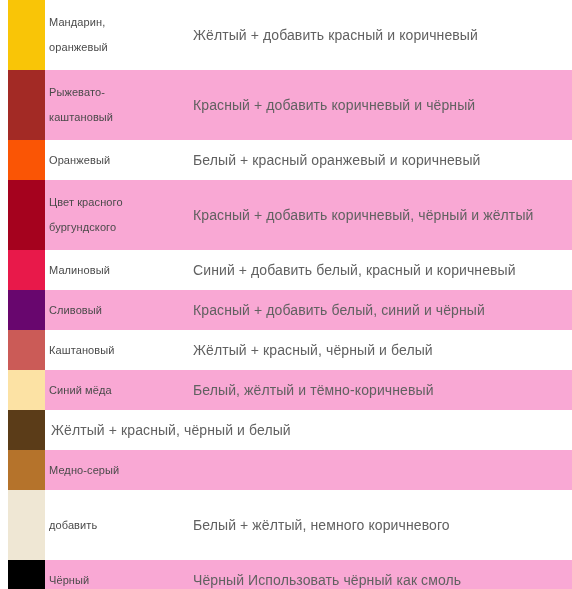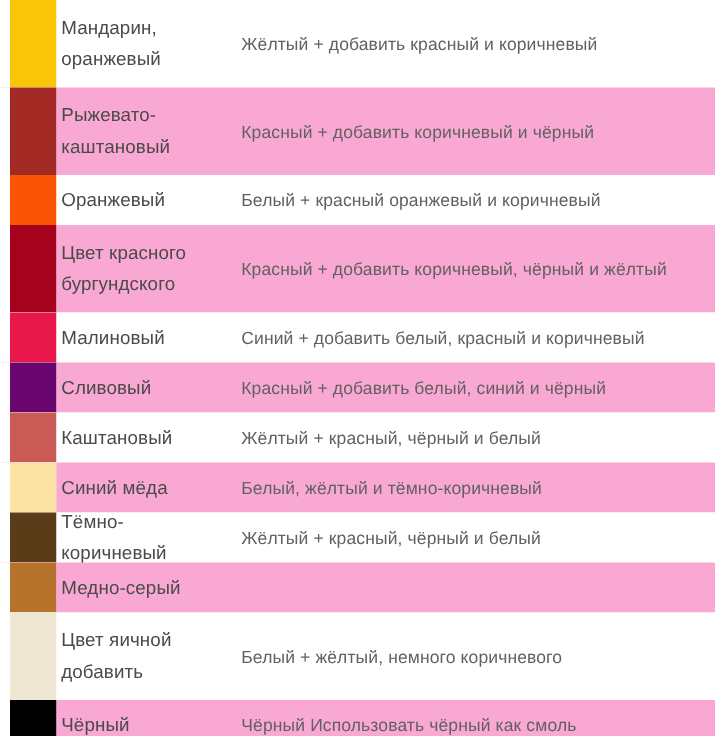--- a/index.html
+++ b/index.html
@@ -57,21 +57,21 @@
     display: block;
   }
 
   .name-cell {
     width: 142px;
     min-width: 142px;
     box-sizing: border-box;
     padding: 0 6px 0 4px;
     display: flex;
     align-items: center;
-    font-size: 15px;
+    font-size: 11px;
     line-height: 25px;
     color: #4a4a4a;
     letter-spacing: 0.1px;
   }
   .name-cell .name-text {
     display: block;
   }
 
   .recipe-cell {
     flex: 1 1 auto;
@@ -199,46 +199,40 @@
           </div>
         </div>
         <div class="recipe-cell">
           <span>Белый, жёлтый и тёмно-коричневый</span>
         </div>
       </div>
       <div class="row odd h-one">
         <div class="swatch-cell">
           <div class="swatch" title="Тёмно-коричневый" style="background: rgb(91, 60, 24);"></div>
         </div>
-        <div class="name-cell">
-          <div>
-            <span class="name-text">Тёмно-коричневый</span>
-          </div>
-        </div>
         <div class="recipe-cell">
           <span>Жёлтый + красный, чёрный и белый</span>
         </div>
       </div>
       <div class="row even h-one">
         <div class="swatch-cell">
           <div class="swatch" title="Медно-серый" style="background: rgb(181, 115, 43);"></div>
         </div>
         <div class="name-cell">
           <div>
             <span class="name-text">Медно-серый</span>
           </div>
         </div>
       </div>
       <div class="row odd h-two">
         <div class="swatch-cell">
           <div class="swatch" title="Цвет яичной скорлупы" style="background: rgb(239, 231, 212);"></div>
         </div>
         <div class="name-cell">
           <div>
-            <span class="name-text">Цвет яичной</span>
             <span class="name-text">добавить</span>
           </div>
         </div>
         <div class="recipe-cell">
           <span>Белый + жёлтый, немного коричневого</span>
         </div>
       </div>
       <div class="row even h-one">
         <div class="swatch-cell">
           <div class="swatch" title="Чёрный" style="background: rgb(0, 0, 0);"></div>

